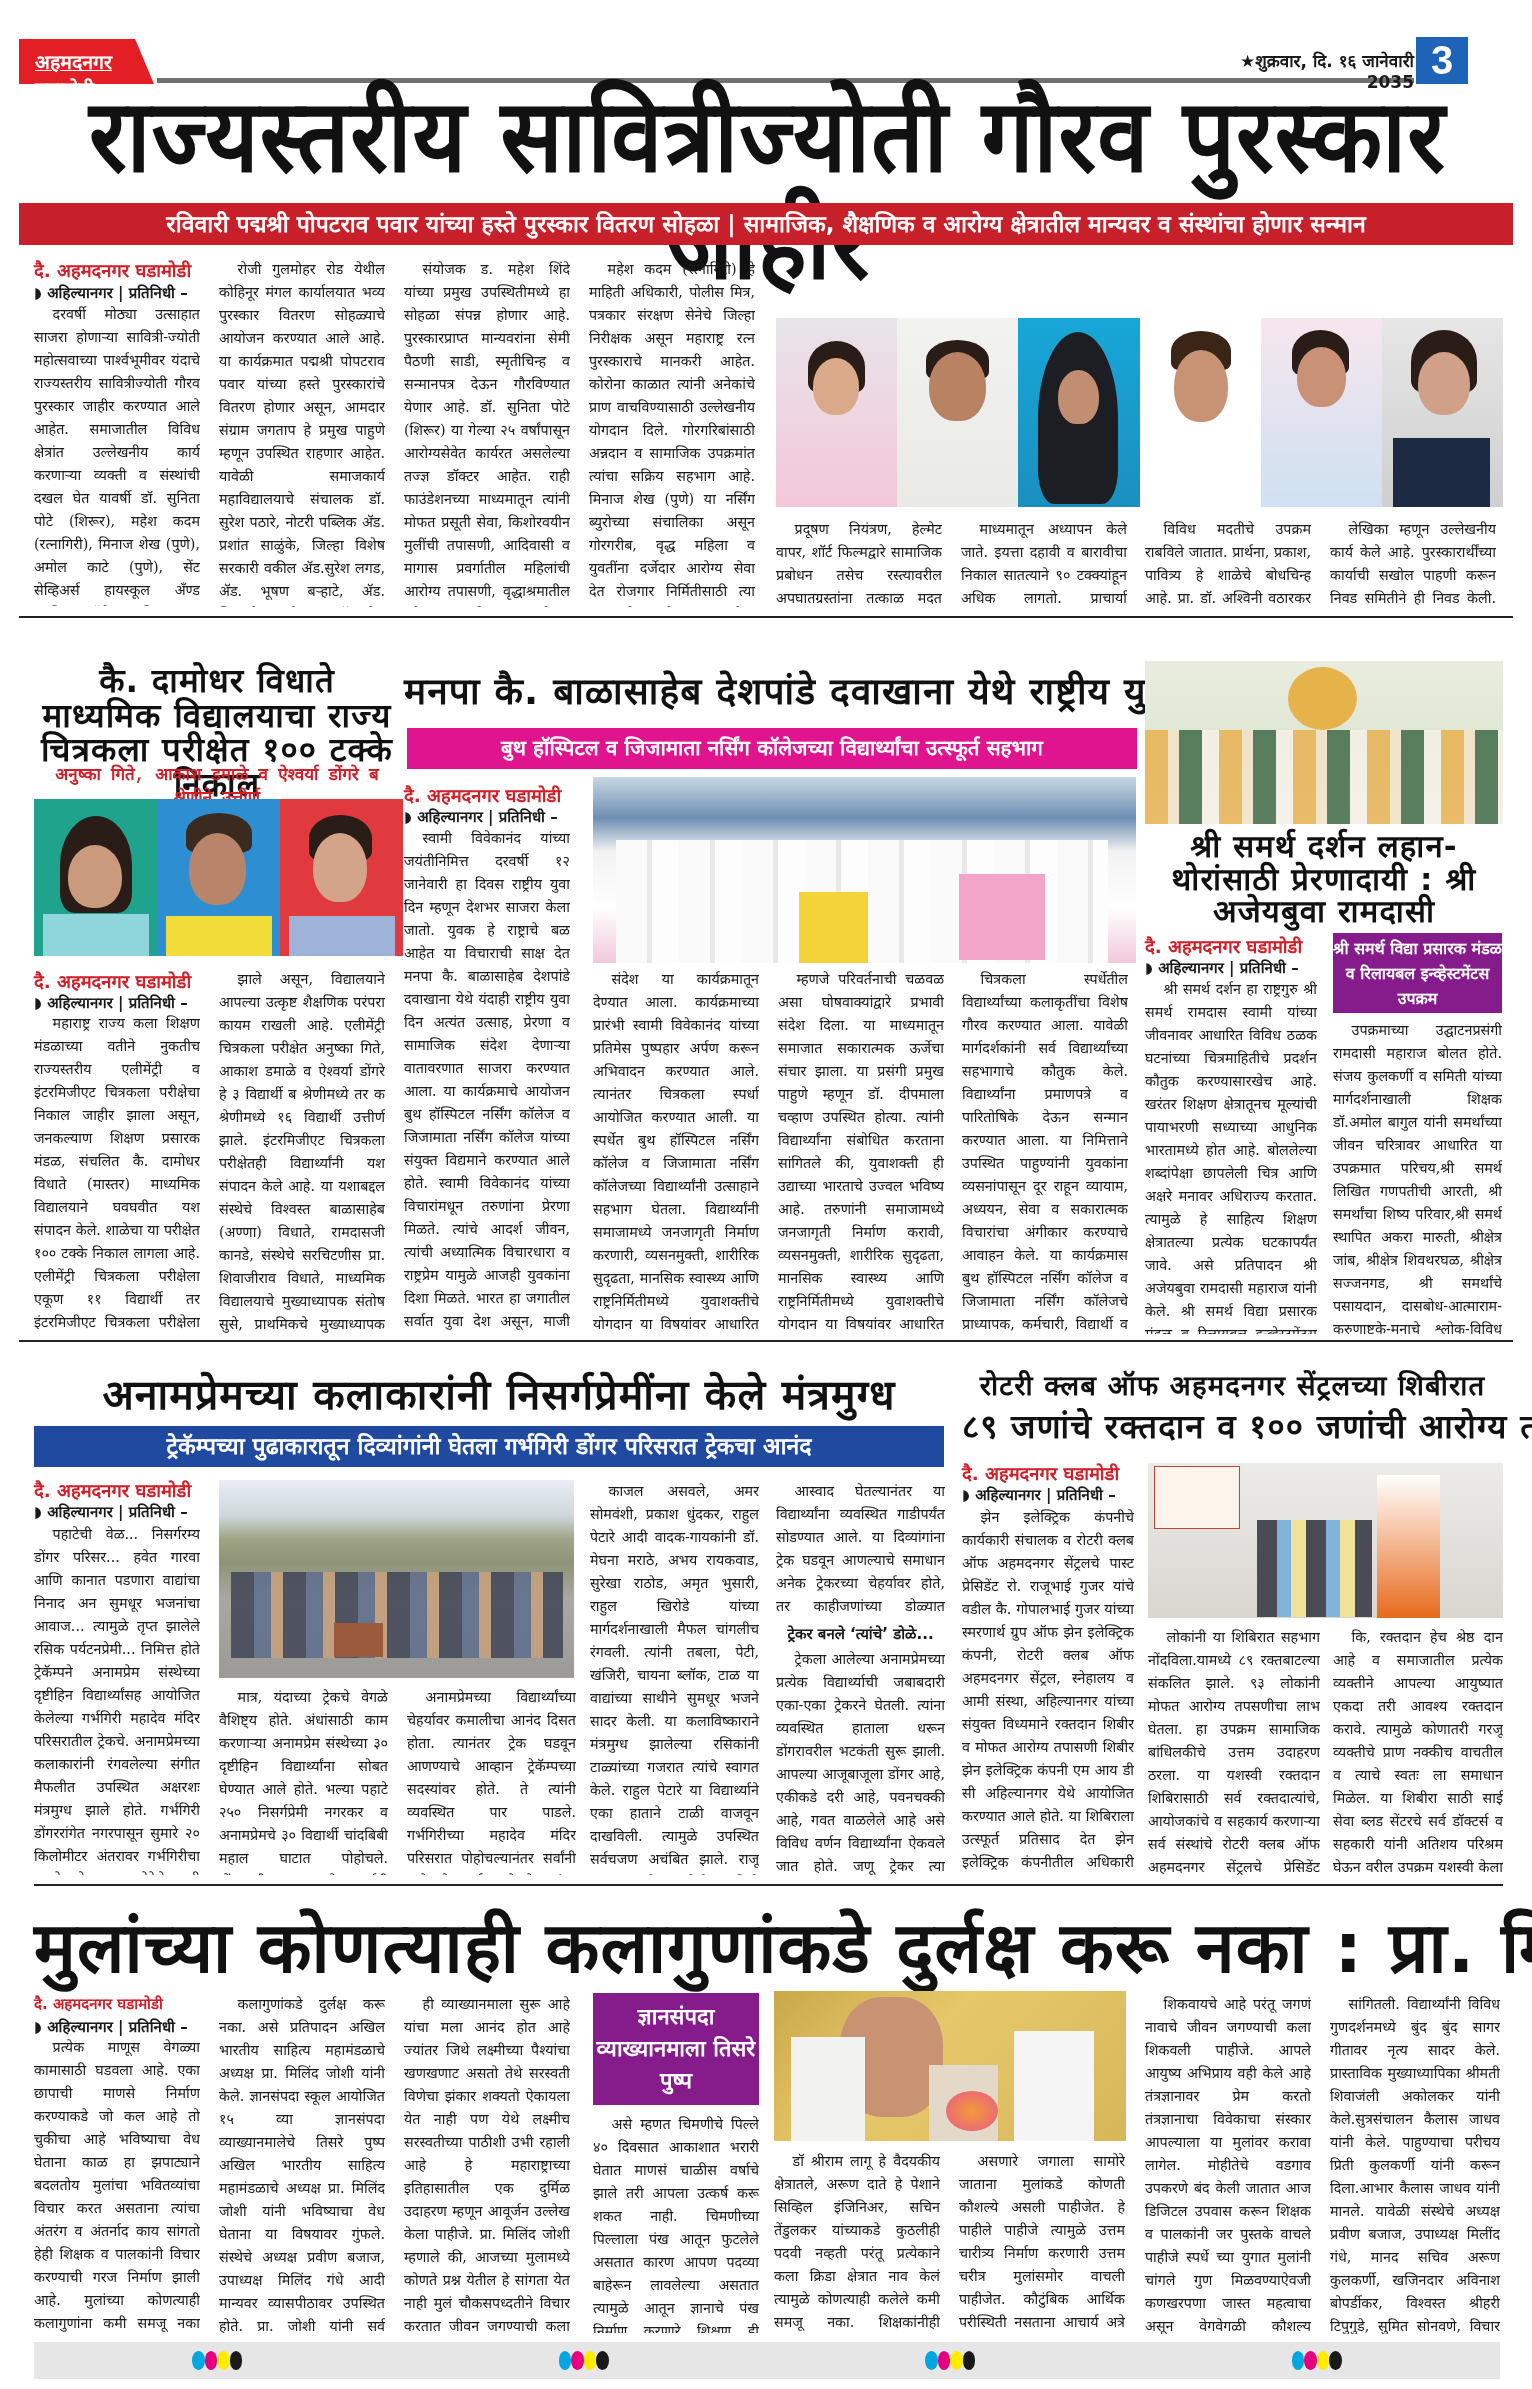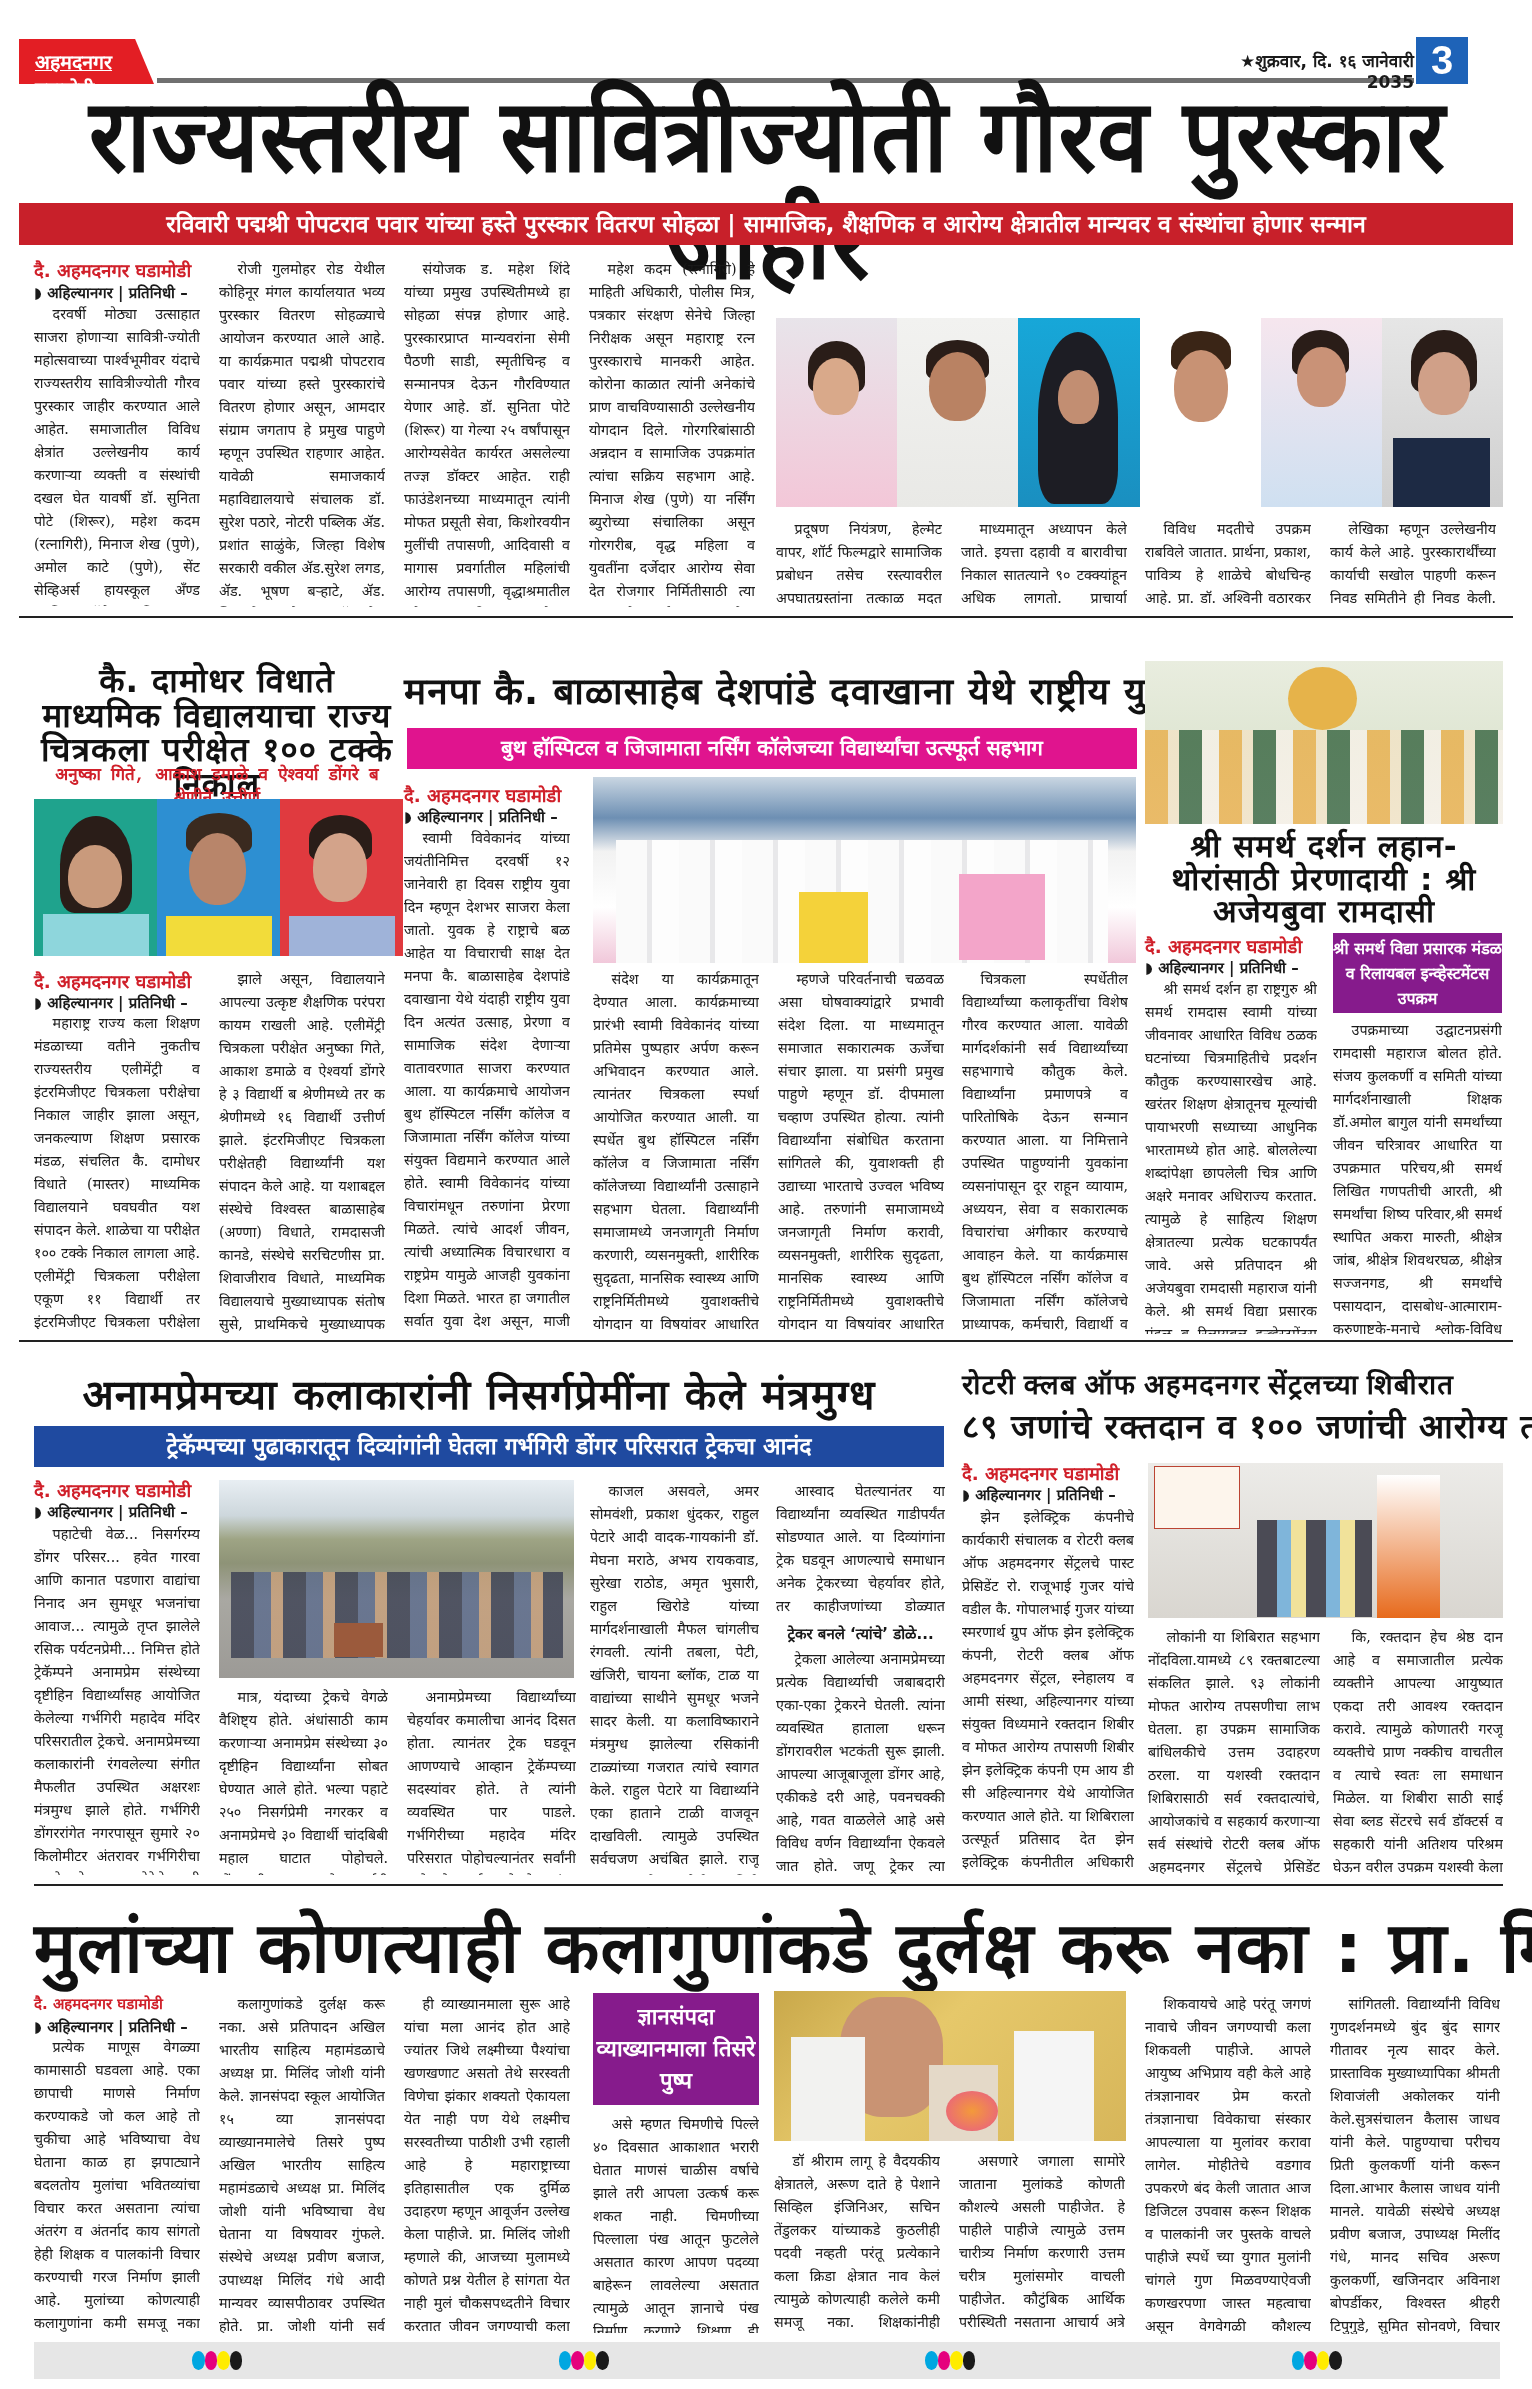--- a/index.html
+++ b/index.html
@@ -164,21 +164,21 @@
 <div class="abs purplebox" style="left:1333px; top:933px; width:169px; height:80px; font-size:16px; line-height:25px; padding-top:3.4px;">श्री समर्थ विद्या प्रसारक मंडळ व रिलायबल इन्व्हेस्टमेंटस उपक्रम</div>
 <div class="abs col" style="left:1145px; top:978px; width:172px; height:356px;">
     <p>श्री समर्थ दर्शन हा राष्ट्रगुरु श्री समर्थ रामदास स्वामी यांच्या जीवनावर आधारित विविध ठळक घटनांच्या चित्रमाहितीचे प्रदर्शन कौतुक करण्यासारखेच आहे. खरंतर शिक्षण क्षेत्रातूनच मूल्यांची पायाभरणी सध्याच्या आधुनिक भारतामध्ये होत आहे. बोललेल्या शब्दांपेक्षा छापलेली चित्र आणि अक्षरे मनावर अधिराज्य करतात. त्यामुळे हे साहित्य शिक्षण क्षेत्रातल्या प्रत्येक घटकापर्यंत जावे. असे प्रतिपादन श्री अजेयबुवा रामदासी महाराज यांनी केले. श्री समर्थ विद्या प्रसारक मंडळ व रिलायबल इन्व्हेस्टमेंटस यांच्या माध्यमातून सावेडीच्या श्री समर्थ विद्या मंदिर प्रशालेच्या प्रांगणात सुमारे १५ स्टँडीच्या माध्यमातून प्रस्तुत केलेल्या श्री समर्थ दर्शन या</p>
   </div>
 <div class="abs col" style="left:1333px; top:1019px; width:169px; height:315px;">
     <p>उपक्रमाच्या उद्घाटनप्रसंगी रामदासी महाराज बोलत होते. संजय कुलकर्णी व समिती यांच्या मार्गदर्शनाखाली शिक्षक डॉ.अमोल बागुल यांनी समर्थांच्या जीवन चरित्रावर आधारित या उपक्रमात परिचय,श्री समर्थ लिखित गणपतीची आरती, श्री समर्थांचा शिष्य परिवार,श्री समर्थ स्थापित अकरा मारुती, श्रीक्षेत्र जांब, श्रीक्षेत्र शिवथरघळ, श्रीक्षेत्र सज्जनगड, श्री समर्थांचे पसायदान, दासबोध-आत्माराम-करुणाष्टके-मनाचे श्लोक-विविध आरत्या-बलोपासना आदी विविध ठळक घटक या प्रदर्शनात माहिती, चित्रे, रेखांकने व स्टॅन्डी स्वरूपात मांडले.</p>
   </div>
 
 <div class="abs rule" style="left:19px; top:1340px; width:1494px;"></div>
 
-<div class="abs headline-xl" style="left:24px; top:1374px; width:910px; font-size:41px; text-align:center; white-space:nowrap;">अनामप्रेमच्या कलाकारांनी निसर्गप्रेमींना केले मंत्रमुग्ध</div>
+<div class="abs headline-xl" style="left:44px; top:1374px; width:910px; font-size:41px; text-align:center; white-space:nowrap;">अनामप्रेमच्या कलाकारांनी निसर्गप्रेमींना केले मंत्रमुग्ध</div>
 <div class="abs bluebar" style="left:34px; top:1426px; width:910px; height:41px; line-height:41px;">ट्रेकॅम्पच्या पुढाकारातून दिव्यांगांनी घेतला गर्भगिरी डोंगर परिसरात ट्रेकचा आनंद</div>
 <div class="abs byline" style="left:34px; top:1477px;">दै. अहमदनगर घडामोडी</div>
 <div class="abs place" style="left:34px; top:1501px;">अहिल्यानगर | प्रतिनिधी –</div>
 <div class="abs col" style="left:34px; top:1523px; width:166px; height:352px;">
     <p>पहाटेची वेळ... निसर्गरम्य डोंगर परिसर... हवेत गारवा आणि कानात पडणारा वाद्यांचा निनाद अन सुमधूर भजनांचा आवाज... त्यामुळे तृप्त झालेले रसिक पर्यटनप्रेमी... निमित्त होते ट्रेकॅम्पने अनामप्रेम संस्थेच्या दृष्टीहिन विद्यार्थ्यांसह आयोजित केलेल्या गर्भगिरी महादेव मंदिर परिसरातील ट्रेकचे. अनामप्रेमच्या कलाकारांनी रंगवलेल्या संगीत मैफलीत उपस्थित अक्षरशः मंत्रमुग्ध झाले होते. गर्भगिरी डोंगररांगेत नगरपासून सुमारे २० किलोमीटर अंतरावर गर्भगिरीचा महादेव हे पुरातन छोटेसे दगडी मंदीर आहे. ट्रेकॅम्पचे संस्थापक विशाल लाहोटी यांच्या संकल्पनेतून या वेळी या मंदिर परिसरातील टेकडीवर ट्रेकचे आयोजन करण्यात आले होते.</p>
   </div>
 <div class="abs photo" style="left:219px; top:1480px; width:355px; height:198px; background:linear-gradient(180deg,#e8eef3 0%,#cdd7dc 18%,#9ea484 30%,#8e9377 42%,#a9a8a2 60%,#9c9a96 100%);">
   <div style="position:absolute;left:11.5px;top:92px;width:332px;height:86px;background:repeating-linear-gradient(90deg,#3a3f52 0 23px,#5a6a8c 23px 40px,#c9a07a 40px 52px);opacity:.8;"></div>
   <div style="position:absolute;left:115px;top:143px;width:49px;height:34px;background:#9b5a3c;"></div>
 </div>
@@ -192,21 +192,21 @@
     <p>काजल असवले, अमर सोमवंशी, प्रकाश धुंदकर, राहुल पेटारे आदी वादक-गायकांनी डॉ. मेघना मराठे, अभय रायकवाड, सुरेखा राठोड, अमृत भुसारी, राहुल खिरोडे यांच्या मार्गदर्शनाखाली मैफल चांगलीच रंगवली. त्यांनी तबला, पेटी, खंजिरी, चायना ब्लॉक, टाळ या वाद्यांच्या साथीने सुमधूर भजने सादर केली. या कलाविष्काराने मंत्रमुग्ध झालेल्या रसिकांनी टाळ्यांच्या गजरात त्यांचे स्वागत केले. राहुल पेटारे या विद्यार्थ्याने एका हाताने टाळी वाजवून दाखविली. त्यामुळे उपस्थित सर्वचजण अचंबित झाले. राजू भगत यांनी संस्थेची माहिती दिली. अनामप्रेमच्या विद्यार्थिनींचे हेअर कट मोफत करून देण्याची इच्छा ट्रेकॅम्पच्या सदस्या आणि सामाजिक कार्यकर्त्या शितल दळवी यांनी या वेळी व्यक्त केली. स्वादिष्ट भेळ आणि गरम कॉफीचा</p>
   </div>
 <div class="abs col" style="left:776px; top:1480px; width:169px; height:137px;">
     <p>आस्वाद घेतल्यानंतर या विद्यार्थ्यांना व्यवस्थित गाडीपर्यंत सोडण्यात आले. या दिव्यांगांना ट्रेक घडवून आणल्याचे समाधान अनेक ट्रेकरच्या चेहर्यावर होते, तर काहीजणांच्या डोळ्यात सहानुभूतीचे अश्रू होते. एका वेगळ्या ट्रेकचा अनुभव सर्वांनी घेतला.</p>
   </div>
 <div class="abs" style="left:776px; top:1623px; width:169px; font-weight:bold; font-size:15px; text-align:center;">ट्रेकर बनले ‘त्यांचे’ डोळे...</div>
 <div class="abs col" style="left:776px; top:1648px; width:169px; height:227px;">
     <p>ट्रेकला आलेल्या अनामप्रेमच्या प्रत्येक विद्यार्थ्याची जबाबदारी एका-एका ट्रेकरने घेतली. त्यांना व्यवस्थित हाताला धरून डोंगरावरील भटकंती सुरू झाली. आपल्या आजूबाजूला डोंगर आहे, एकीकडे दरी आहे, पवनचक्की आहे, गवत वाळलेले आहे असे विविध वर्णन विद्यार्थ्यांना ऐकवले जात होते. जणू ट्रेकर त्या विद्यार्थ्यांचे डोळेच बनले होते. त्यामुळे निसर्गाचा परिपूर्ण आनंद या विद्यार्थ्यांनी घेतला.</p>
   </div>
 
-<div class="abs headline-xl" style="left:962px; top:1371px; width:541px; font-size:27.5px; text-align:left; white-space:nowrap;font-family:Liberation Serif, serif;">रोटरी क्लब ऑफ अहमदनगर सेंट्रलच्या शिबीरात</div>
+<div class="abs headline-xl" style="left:962px; top:1371px; width:541px; font-size:27.5px; text-align:center; white-space:nowrap;">रोटरी क्लब ऑफ अहमदनगर सेंट्रलच्या शिबीरात</div>
 <div class="abs headline-xl" style="left:962px; top:1410px; width:541px; font-size:33px; text-align:center; white-space:nowrap;">८९ जणांचे रक्तदान व १०० जणांची आरोग्य तपासणी</div>
 <div class="abs byline" style="left:962px; top:1460px;">दै. अहमदनगर घडामोडी</div>
 <div class="abs place" style="left:962px; top:1484px;">अहिल्यानगर | प्रतिनिधी –</div>
 <div class="abs col" style="left:962px; top:1506px; width:172px; height:369px;">
     <p>झेन इलेक्ट्रिक कंपनीचे कार्यकारी संचालक व रोटरी क्लब ऑफ अहमदनगर सेंट्रलचे पास्ट प्रेसिडेंट रो. राजूभाई गुजर यांचे वडील कै. गोपालभाई गुजर यांच्या स्मरणार्थ ग्रुप ऑफ झेन इलेक्ट्रिक कंपनी, रोटरी क्लब ऑफ अहमदनगर सेंट्रल, स्नेहालय व आमी संस्था, अहिल्यानगर यांच्या संयुक्त विध्यमाने रक्तदान शिबीर व मोफत आरोग्य तपासणी शिबीर झेन इलेक्ट्रिक कंपनी एम आय डी सी अहिल्यानगर येथे आयोजित करण्यात आले होते. या शिबिराला उत्स्फूर्त प्रतिसाद देत झेन इलेक्ट्रिक कंपनीतील अधिकारी कर्मचारी स्नेहालयचे सहकारी, रोटरी क्लब ऑफ अहमदनगर सेंट्रलचे सभासद, आमी संस्थेतील सहकारी व समाजातील जवळ जवळ १००</p>
   </div>
 <div class="abs photo" style="left:1148px; top:1463px; width:355px; height:155px; background:linear-gradient(180deg,#ecebe8 0%,#d9d6d0 100%);">
   <div style="position:absolute;left:5.7px;top:2.9px;width:86px;height:63px;background:#fdf5ec;border:1.1px solid #b43;"></div>
   <div style="position:absolute;left:229px;top:11.5px;width:63px;height:143px;background:linear-gradient(#fff,#e76a1c);"></div>
   <div style="position:absolute;left:109px;top:57px;width:115px;height:97px;background:repeating-linear-gradient(90deg,#4b4b55 0 20px,#7fb5da 20px 34px,#f1e29a 34px 49px);"></div>

